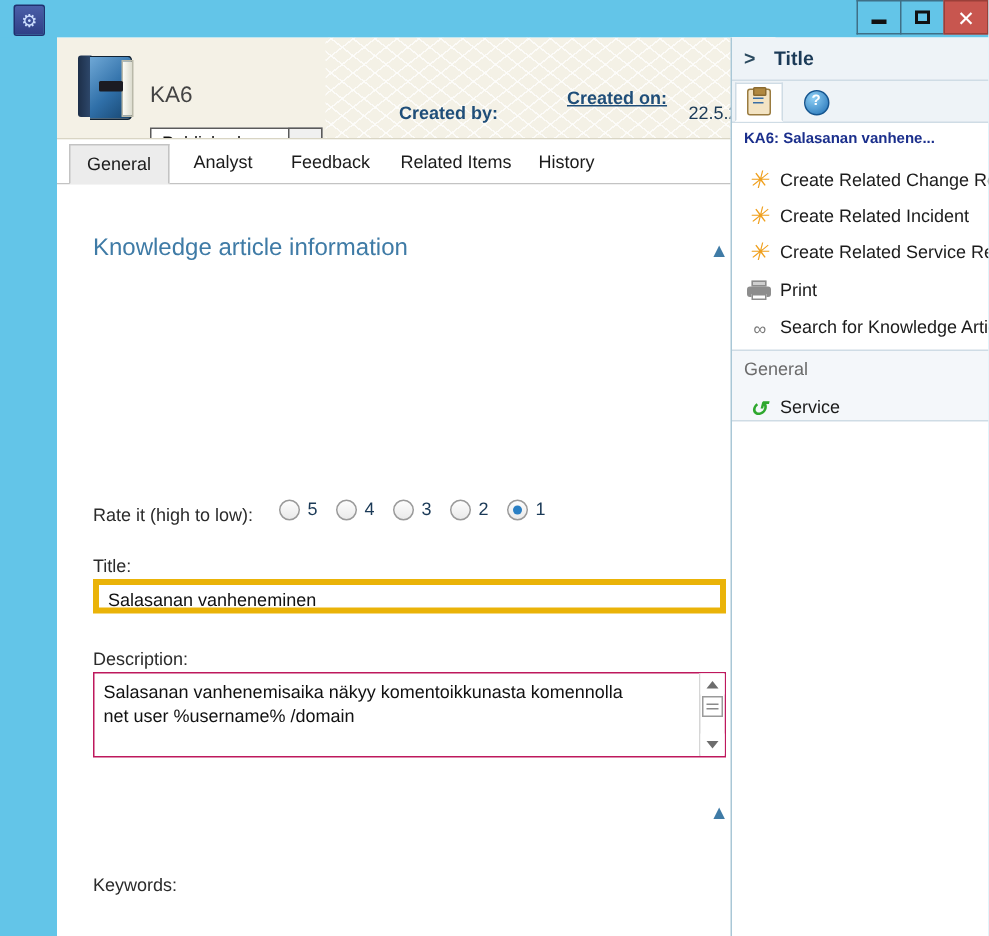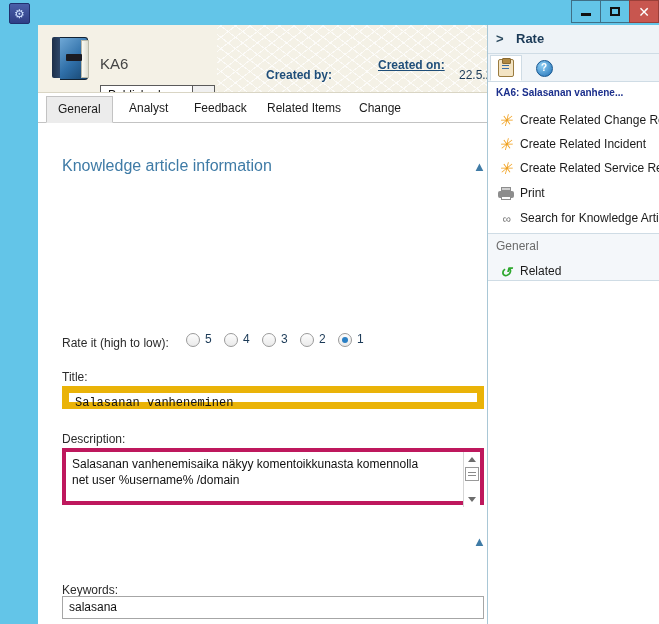--- a/index.html
+++ b/index.html
@@ -60,34 +60,34 @@
     box-sizing:border-box;white-space:nowrap;}
   .tab.active{background:#ececec;border:1px solid #c3c3c3;border-bottom:1px solid #ececec;top:3px;height:27px;}
 
   .scrollarea{position:relative;height:502px;background:#fff;}
   .content{position:absolute;left:0;top:14px;width:458px;height:502px;padding-left:28px;}
 
   .sect-title{position:absolute;font-size:16px;color:#3f7ba6;font-weight:normal;}
   .sect-chev{position:absolute;font-size:13px;color:#3f7ba6;}
   .flbl{position:absolute;font-size:12px;color:#2b2b2b;white-space:nowrap;}
   .txtbox{position:absolute;background:#fff;border:1px solid #a6a6a6;box-sizing:border-box;}
-  .txtbox.focus{border:7px solid #eab308;font-family:Liberation Mono, monospace;}
+  .txtbox.focus{border:4px solid #eab308;}
   .txtval{position:absolute;left:6px;top:3px;font-size:12px;color:#111;white-space:nowrap;}
 
   .radio-group{position:absolute;left:148px;top:196px;height:18px;}
   .radio{position:absolute;top:0;width:14px;height:14px;border-radius:50%;
     background:linear-gradient(#fdfdfd,#eaeaea);border:1px solid #9a9a9a;box-sizing:border-box;}
   .radio .dot{position:absolute;left:3px;top:3px;width:6px;height:6px;border-radius:50%;background:#2a7fc4;}
   .rlbl{position:absolute;top:-1px;font-size:12px;color:#1b3a57;}
 
   .btn{position:absolute;background:#f0f0f0;border:1px solid #8c8c8c;box-sizing:border-box;
     font-size:12px;color:#111;display:flex;align-items:center;justify-content:center;}
 
   
-  .ta{position:absolute;left:24px;top:311px;width:422px;height:57px;border:4px solid #be185d;background:#fff;box-sizing:border-box;}
+  .ta{position:absolute;left:24px;top:311px;width:422px;height:57px;border:1px solid #be185d;background:#fff;box-sizing:border-box;}
   .ta .line{position:absolute;left:6px;font-size:12px;color:#111;white-space:nowrap;}
   .ta-sb{position:absolute;right:0;top:0;width:16px;height:55px;background:#fff;border-left:1px solid #d6d6d6;}
   .sb-arrow{position:absolute;left:0;width:16px;height:14px;display:flex;align-items:center;justify-content:center;background:#fff;}
   .tri-up{width:0;height:0;border-left:4px solid transparent;border-right:4px solid transparent;border-bottom:5px solid #6d6d6d;}
   .tri-dn{width:0;height:0;border-left:4px solid transparent;border-right:4px solid transparent;border-top:5px solid #6d6d6d;}
   .sb-thumb{position:absolute;left:1px;width:14px;background:#fff;border:1px solid #9a9a9a;box-sizing:border-box;}
   .grip{position:absolute;left:2px;width:8px;height:1px;background:#8a8a8a;}
 
   
   .vscroll{position:absolute;right:0;top:0;width:20px;height:502px;background:#f3f3f3;border-left:1px solid #dcdcdc;}
@@ -169,21 +169,21 @@
           <span class="val m-cov">22.5.2014</span>
 
         </div>
       </div>
 
       <div class="tabrow">
         <div class="tab active" style="left:8px">General</div>
         <div class="tab" style="left:80px">Analyst</div>
         <div class="tab" style="left:218px">Related Items</div>
         <div class="tab" style="left:145px">Feedback</div>
-        <div class="tab" style="left:310px">Change</div>
+        <div class="tab" style="left:310px">History</div>
       </div>
 
       <div class="scrollarea">
         <div class="content">
 
           <div class="sect-title" style="left:24px;top:20px">Knowledge article information</div>
           <div class="sect-chev" style="left:435px;top:22px">▲</div>
 
           <div class="flbl" style="left:24px;top:199px">Rate it (high to low):</div>
           <div class="radio-group">
@@ -220,23 +220,20 @@
               </span>
               <span class="sb-arrow" style="top:40px">
                   <i class="tri-dn"></i>
                 </span>
             </span>
           </div>
 
           <div class="sect-chev" style="left:435px;top:397px">▲</div>
 
           <div class="flbl" style="left:24px;top:446px">Keywords:</div>
-          <div class="txtbox" style="left:24px;top:459px;width:422px;height:23px">
-            <span class="txtval">salasana</span>
-          </div>
 
         </div>
 
         <div class="vscroll">
           <div class="vs-arrow" style="top:0">
               <i class="tri-up"></i>
             </div>
           <div class="vs-thumb" style="top:17px;height:370px">
             <i class="grip" style="left:3px;top:182px;width:9px;background:#8a8a8a;"></i>
             <i class="grip" style="left:3px;top:186px;width:9px;background:#8a8a8a;"></i>
@@ -245,21 +242,21 @@
               <i class="tri-dn"></i>
             </div>
         </div>
       </div>
     </div>
   </div>
 
   <div class="taskpane">
     <div class="tp-head">
       <span class="tp-chev">&gt;</span>
-      <span class="tp-title">Rate</span>
+      <span class="tp-title">Title</span>
     </div>
 
     <div class="tp-tabs">
       <span class="tp-tab active" style="left:2px">
         <span class="clipboard">
             <i class="cl"></i>
           </span>
       </span>
       <span class="tp-tab" style="left:40px">
         <span class="helpicon">?</span>
@@ -304,17 +301,17 @@
     </div>
 
     <div class="tp-sep" style="top:208px"></div>
     <div class="tp-band" style="top:209px;height:46px"></div>
     <div class="tp-group" style="top:214px">General</div>
 
     <div class="tp-item" style="top:235px">
       <span class="ic">
           <i class="refresh">↺</i>
         </span>
-      <span class="tx">Related</span>
+      <span class="tx">Service</span>
     </div>
     <div class="tp-sep" style="top:255px"></div>
   </div>
 </div>
 
 </body></html>

